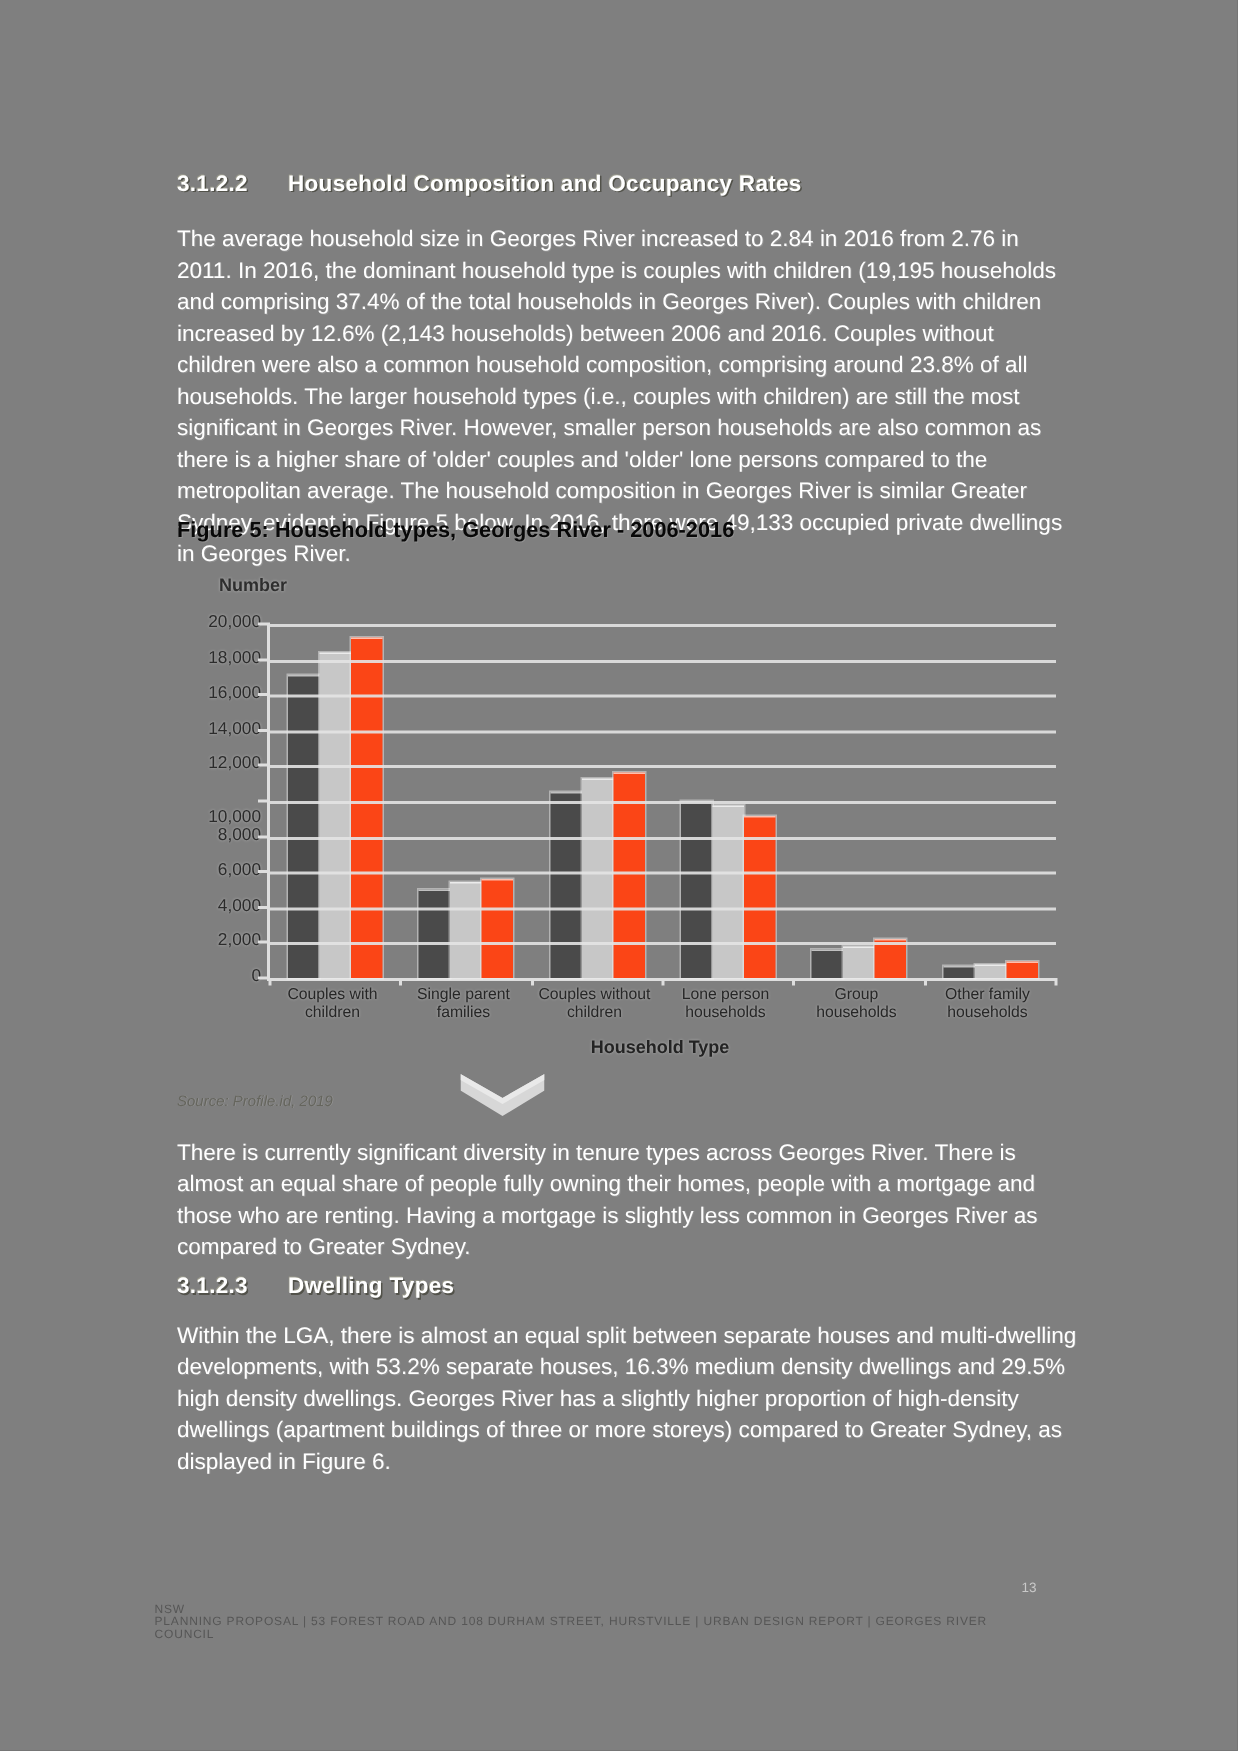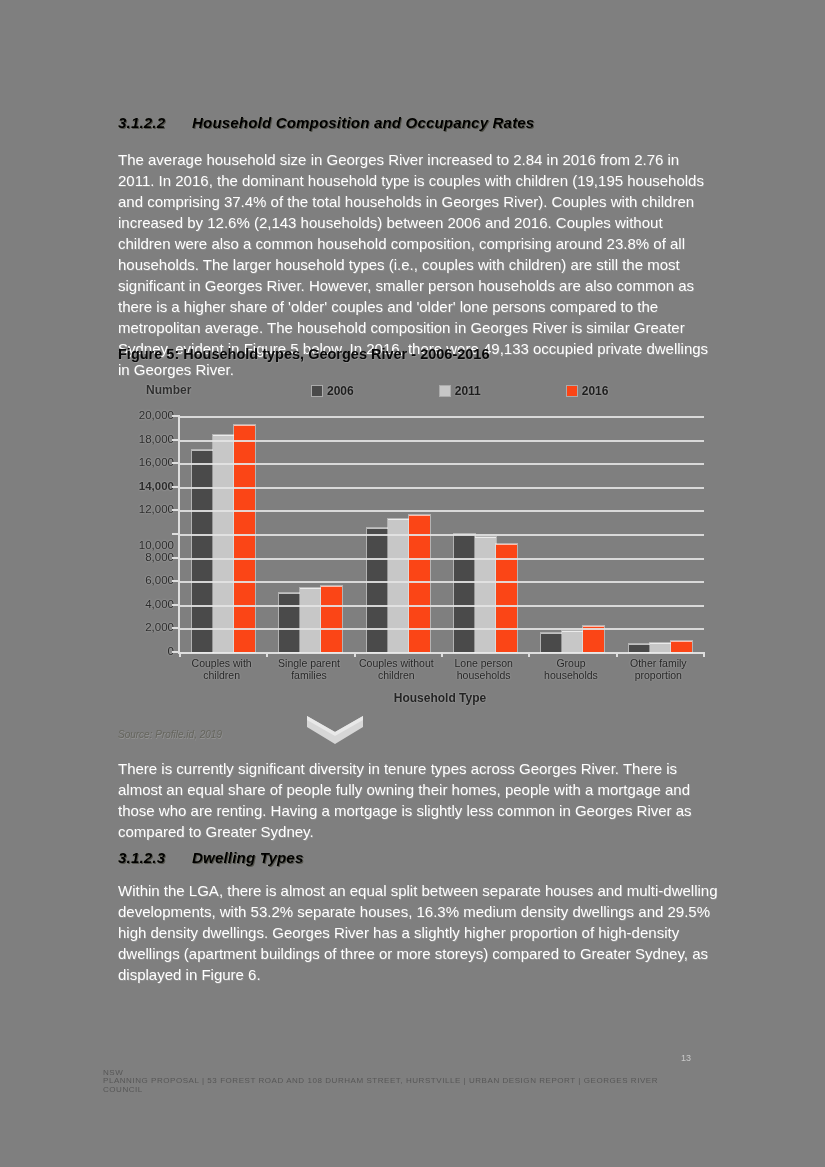--- a/index.html
+++ b/index.html
@@ -4,22 +4,22 @@
 <style>
   html,body{margin:0;padding:0;background:#6f6f6f;}
   .page{
     position:relative;width:825px;height:1167px;margin:0 auto;
     background:#7f7f7f;overflow:hidden;
     font-family:"Liberation Sans",sans-serif;color:#111;
   }
   
   .sec-heading{
     position:absolute;left:118px;width:600px;
-    font-size:15px;font-weight:bold;font-style:italic;
-    color:#000000;text-shadow:1px 1px 0 #52524a, -0.5px -0.5px 0 #9a9a8c;
+    font-size:15px;font-weight:bold;
+    color:#ffffff;text-shadow:1px 1px 0 #52524a, -0.5px -0.5px 0 #9a9a8c;
     letter-spacing:.2px;
   }
   .sec-heading .sec-num{display:inline-block;min-width:52px;}
   .sec-heading .sec-title{margin-left:22px;}
   
   .para{
     position:absolute;left:118px;width:600px;
     font-size:15px;line-height:21px;color:#ffffff;
     text-shadow:0.6px 0.6px 0 rgba(255,255,255,0.15);
     text-align:left;
@@ -96,34 +96,20 @@
   <div class="sec-heading" style="top:114px;">
     <span class="sec-num">3.1.2.2</span><span class="sec-title">Household Composition and Occupancy Rates</span>
   </div>
 
   <div class="para" style="top:149px;">The average household size in Georges River increased to 2.84 in 2016 from 2.76 in 2011. In 2016, the dominant household type is couples with children (19,195 households and comprising 37.4% of the total households in Georges River). Couples with children increased by 12.6% (2,143 households) between 2006 and 2016. Couples without children were also a common household composition, comprising around 23.8% of all households. The larger household types (i.e., couples with children) are still the most significant in Georges River. However, smaller person households are also common as there is a higher share of 'older' couples and 'older' lone persons compared to the metropolitan average. The household composition in Georges River is similar Greater Sydney, evident in Figure 5 below. In 2016, there were 49,133 occupied private dwellings in Georges River.</div>
 
   <div class="fig-caption" style="top:346px;">Figure 5: Household types, Georges River - 2006-2016</div>
 
   <div class="chart">
     <div class="num-label">Number</div>
-    <div class="legend">
-        <div class="legend-item">
-          <span class="legend-swatch" style="background: rgb(74, 74, 74);"></span>
-          <span>2006</span>
-        </div>
-        <div class="legend-item">
-          <span class="legend-swatch" style="background: rgb(199, 199, 199);"></span>
-          <span>2011</span>
-        </div>
-        <div class="legend-item">
-          <span class="legend-swatch" style="background: rgb(251, 69, 22);"></span>
-          <span>2016</span>
-        </div>
-      </div>
     <div class="plot">
       <div class="bar-groups">
           <div class="bar-group">
             <div class="bar" style="height: 200.6px; background: rgb(74, 74, 74);"></div>
             <div class="bar" style="height: 215.94px; background: rgb(199, 199, 199);"></div>
             <div class="bar" style="height: 226.501px; background: rgb(251, 69, 22);"></div>
           </div>
           <div class="bar-group">
             <div class="bar" style="height: 57.82px; background: rgb(74, 74, 74);"></div>
             <div class="bar" style="height: 62.54px; background: rgb(199, 199, 199);"></div>
@@ -153,21 +139,21 @@
     <div class="gridline" style="top: 0px;"></div>
         <div class="ytick-label" style="top: -7px;">20,000</div>
         <div class="ytick-mark" style="top: -1px;"></div>
         <div class="gridline" style="top: 23.6px;"></div>
         <div class="ytick-label" style="top: 16.6px;">18,000</div>
         <div class="ytick-mark" style="top: 22.6px;"></div>
         <div class="gridline" style="top: 47.2px;"></div>
         <div class="ytick-label" style="top: 40.2px;">16,000</div>
         <div class="ytick-mark" style="top: 46.2px;"></div>
         <div class="gridline" style="top: 70.8px;"></div>
-        <div class="ytick-label" style="top: 63.8px; font-weight: bold;">14,000</div>
+        <div class="ytick-label" style="top: 63.8px;">14,000</div>
         <div class="ytick-mark" style="top: 69.8px;"></div>
         <div class="gridline" style="top: 94.4px;"></div>
         <div class="ytick-label" style="top: 87.4px;">12,000</div>
         <div class="ytick-mark" style="top: 93.4px;"></div>
         <div class="gridline" style="top: 118px;"></div>
         <div class="ytick-label" style="top: 111px; margin-top: 12px;">10,000</div>
         <div class="ytick-mark" style="top: 117px;"></div>
         <div class="gridline" style="top: 141.6px;"></div>
         <div class="ytick-label" style="top: 134.6px;">8,000</div>
         <div class="ytick-mark" style="top: 140.6px;"></div>
@@ -189,21 +175,21 @@
         <div class="xtick-mark" style="left: 348.333px; top: 236px;"></div>
         <div class="xtick-mark" style="left: 435.667px; top: 236px;"></div>
         <div class="xtick-mark" style="left: 523px; top: 236px;"></div>
       </div>
     <div class="xlabels">
         <div class="xlabel">Couples with children</div>
         <div class="xlabel">Single parent families</div>
         <div class="xlabel">Couples without children</div>
         <div class="xlabel">Lone person households</div>
         <div class="xlabel">Group households</div>
-        <div class="xlabel">Other family proportion</div>
+        <div class="xlabel">Other family households</div>
       </div>
     <div class="x-axis-title">Household Type</div>
   </div>
 
   <div class="source-note">Source: Profile.id, 2019</div>
 
   <div class="chevron">
     <svg width="56" height="28" viewBox="0 0 56 28">
       <polygon points="0,0 28,16 56,0 56,11 28,28 0,11" fill="#d7d7d7"></polygon>
       <polygon points="0,0 28,16 56,0 56,4 28,20 0,4" fill="#e9e9e9"></polygon>

